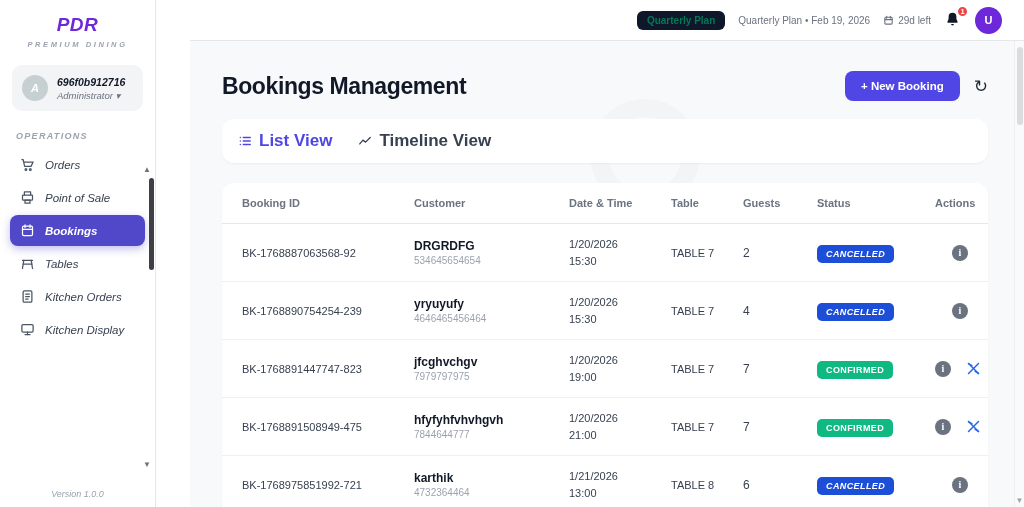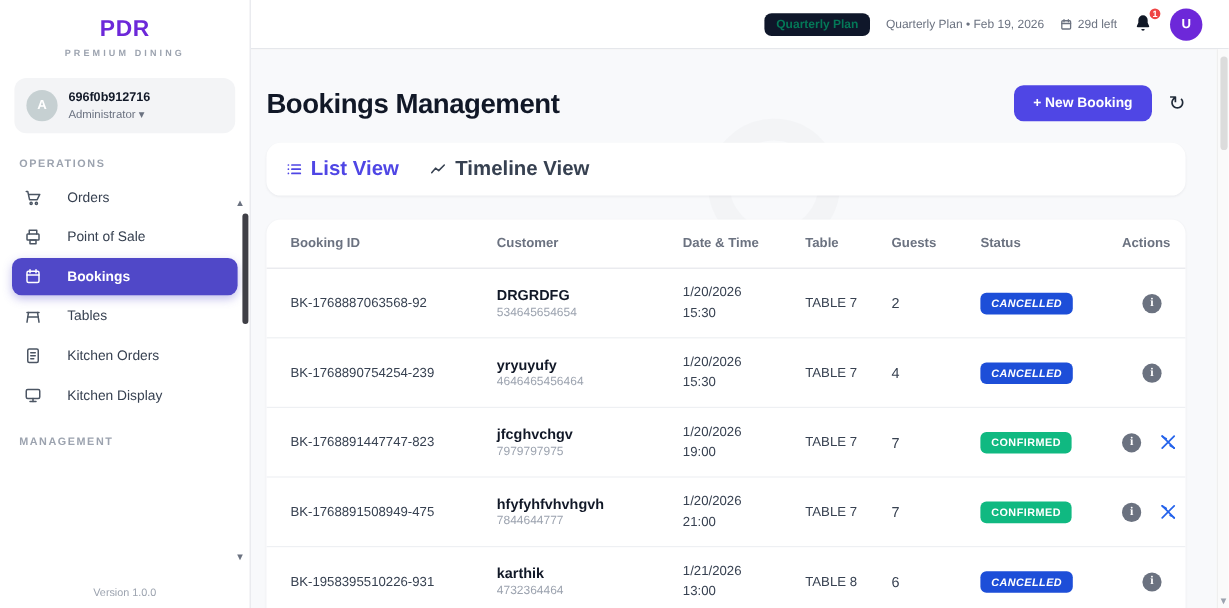--- a/index.html
+++ b/index.html
@@ -1,29 +1,29 @@
 <!DOCTYPE html>
 <html><head>
 <meta charset="utf-8">
 <style>
   * { margin:0; padding:0; box-sizing:border-box; }
   html,body { width:1024px; height:507px; overflow:hidden; font-family:"Liberation Sans", sans-serif; background:#fff; }
   body { position:relative; }
 
   
-  .sidebar { position:absolute; left:0; top:0; bottom:0; width:209px; background:#fff; border-right:1px solid #e5e7eb; z-index:5; }
+  .sidebar { position:absolute; left:0; top:0; bottom:0; width:156px; background:#fff; border-right:1px solid #e5e7eb; z-index:5;font-style:italic; }
   .logo-block { padding-top:14px; text-align:center; }
   .logo { font-size:19px; font-weight:800; color:#6d28d9; letter-spacing:.5px; }
   .tagline { margin-top:4px; font-size:7.5px; letter-spacing:2.6px; color:#9ca3af; font-weight:600; }
   .user-card { margin:16px 12px 4px; background:#f3f4f6; border-radius:10px; padding:10px; display:flex; gap:9px; align-items:center; }
   .user-avatar { width:26px; height:26px; border-radius:50%; background:#c6d0d2; color:#fff; font-size:11px; font-weight:700; display:flex; align-items:center; justify-content:center; flex:0 0 26px; }
   .user-name { font-size:10.5px; font-weight:700; color:#111827; }
   .user-role { font-size:9.5px; color:#6b7280; margin-top:2px; }
   .section-label { padding:16px 16px 6px; font-size:9px; font-weight:700; letter-spacing:1.3px; color:#9ca3af; display:flex; justify-content:space-between; align-items:center; }
-  .nav-item { margin:2px 10px; padding:8px 10px; border-radius:8px; display:flex; gap:21px; align-items:center; font-size:11.5px; font-weight:500; color:#374151; cursor:pointer; }
+  .nav-item { margin:2px 10px; padding:8px 10px; border-radius:8px; display:flex; gap:10px; align-items:center; font-size:11.5px; font-weight:500; color:#374151; cursor:pointer; }
   .nav-item svg { stroke:#4b5563; }
   .nav-item.active { background:#5048c8; color:#fff; box-shadow:0 3px 8px rgba(80,72,200,.35); font-weight:600; }
   .nav-item.active svg { stroke:#fff; }
   .nav-ico { width:15px; height:15px; display:flex; align-items:center; justify-content:center; }
   .version { position:absolute; bottom:8px; left:0; width:100%; text-align:center; font-size:9px; color:#9ca3af; }
   .side-scroll-thumb { position:absolute; right:1px; top:178px; width:5px; height:92px; background:#3f3f46; border-radius:3px; }
   .scroll-arrow { position:absolute; right:4px; font-size:8px; color:#6b7280; line-height:1; }
   .scroll-arrow.up { top:166px; }
   .scroll-arrow.down { top:461px; }
 
@@ -157,23 +157,20 @@
     <span class="nav-ico">
         <svg width="15" height="15" viewBox="0 0 24 24" fill="none" stroke-width="2" stroke-linecap="round" stroke-linejoin="round">
           <rect x="3" y="4" width="18" height="12" rx="2"></rect>
           <path d="M8 20h8"></path>
           <path d="M12 16v4"></path>
         </svg>
       </span>
     <span>Kitchen Display</span>
   </div>
 
-  <div class="section-label">
-      <span>MANAGEMENT</span>
-    </div>
 
   <div class="version">Version 1.0.0</div>
 </aside>
 
 <header class="topbar">
   <span class="plan-badge">Quarterly Plan</span>
   <span class="plan-info">Quarterly Plan • Feb 19, 2026</span>
   <span class="days-left">
     <svg width="11" height="11" viewBox="0 0 24 24" fill="none" stroke="#6b7280" stroke-width="2.4" stroke-linecap="round">
         <rect x="4" y="5" width="16" height="15" rx="2"></rect>
@@ -315,21 +312,21 @@
         <svg width="15" height="15" viewBox="0 0 24 24" fill="none" stroke="#2563eb" stroke-width="2.3" stroke-linecap="round">
                 <path d="M4 4l16 16"></path>
                 <path d="M20 4L4 20"></path>
                 <path d="M4 4c1.8 1.8 3.6 2.2 5.4 3.4"></path>
                 <path d="M20 20c-1.8-1.8-3.6-2.2-5.4-3.4"></path>
               </svg>
       </span>
     </span>
   </div>
         <div class="trow">
-    <span class="cell-id">BK-1958395510226-931</span>
+    <span class="cell-id">BK-1768975851992-721</span>
     <span>
       <div class="cust-name">karthik</div>
       <div class="cust-phone">4732364464</div>
     </span>
     <span class="cell-date">
       <div>1/21/2026</div>
       <div>13:00</div>
     </span>
     <span class="cell-table">TABLE 8</span>
     <span class="cell-guests">6</span>

